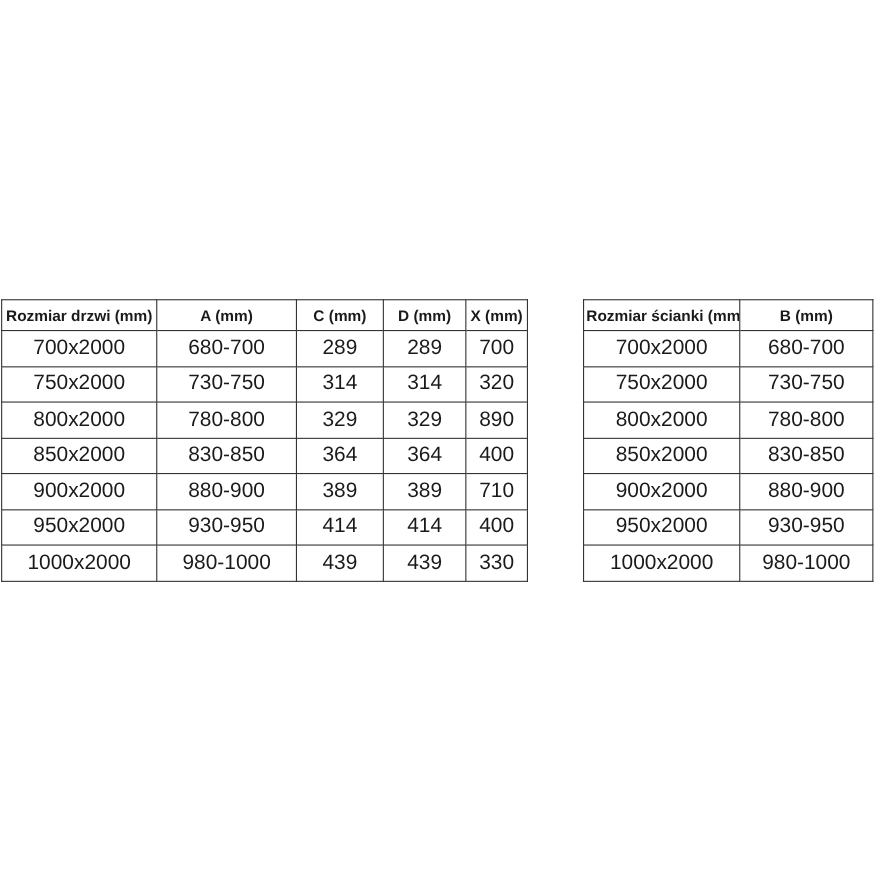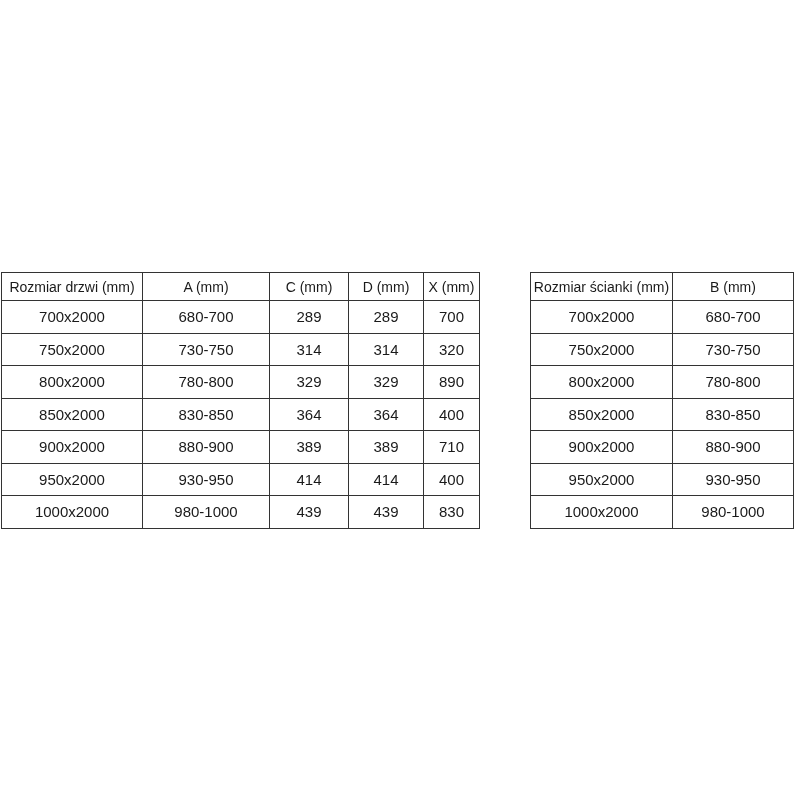--- a/index.html
+++ b/index.html
@@ -30,24 +30,24 @@
     text-align: center;
     vertical-align: middle;
     padding: 0 2px;
     white-space: nowrap;
     overflow: hidden;
   }
   thead tr { height: 28px; }
   tbody tr { height: 32.5px; }
   th {
     font-size: 14px;
-    font-weight: normal;
+    font-weight: bold;
   }
   td {
-    font-size: 15px;
+    font-size: 19px;
     font-weight: normal;
   }
 </style>
 </head>
 <body>
 
 <div class="stage">
 
   <table class="spec-table table-doors">
     <colgroup>
@@ -107,21 +107,21 @@
         <td>930-950</td>
         <td>414</td>
         <td>414</td>
         <td>400</td>
       </tr>
       <tr>
         <td>1000x2000</td>
         <td>980-1000</td>
         <td>439</td>
         <td>439</td>
-        <td>830</td>
+        <td>330</td>
       </tr>
     </tbody>
   </table>
 
   <table class="spec-table table-wall">
     <colgroup>
       <col style="width:142px">
         <col style="width:121px">
     </colgroup>
     <thead>

